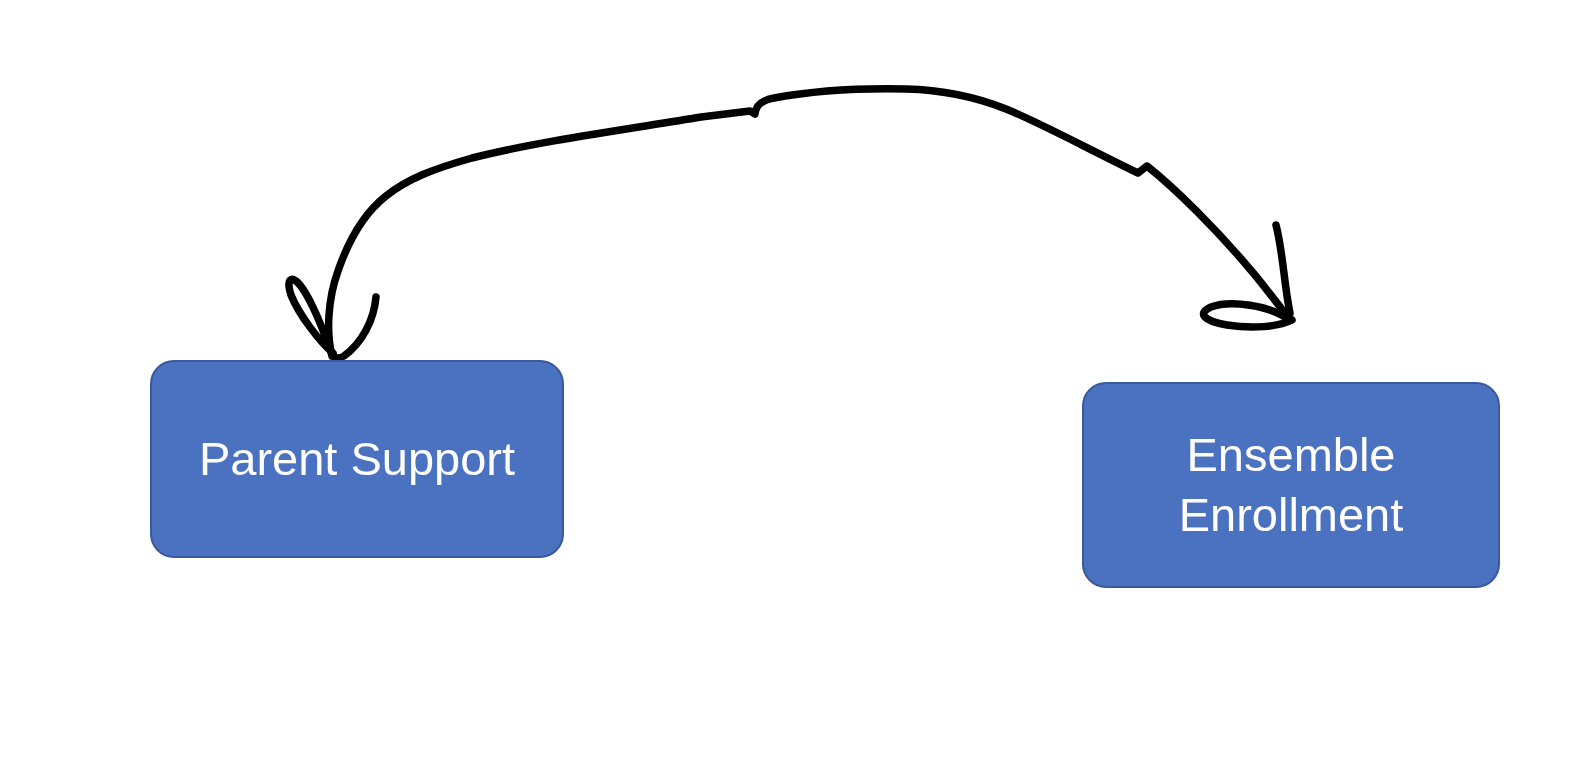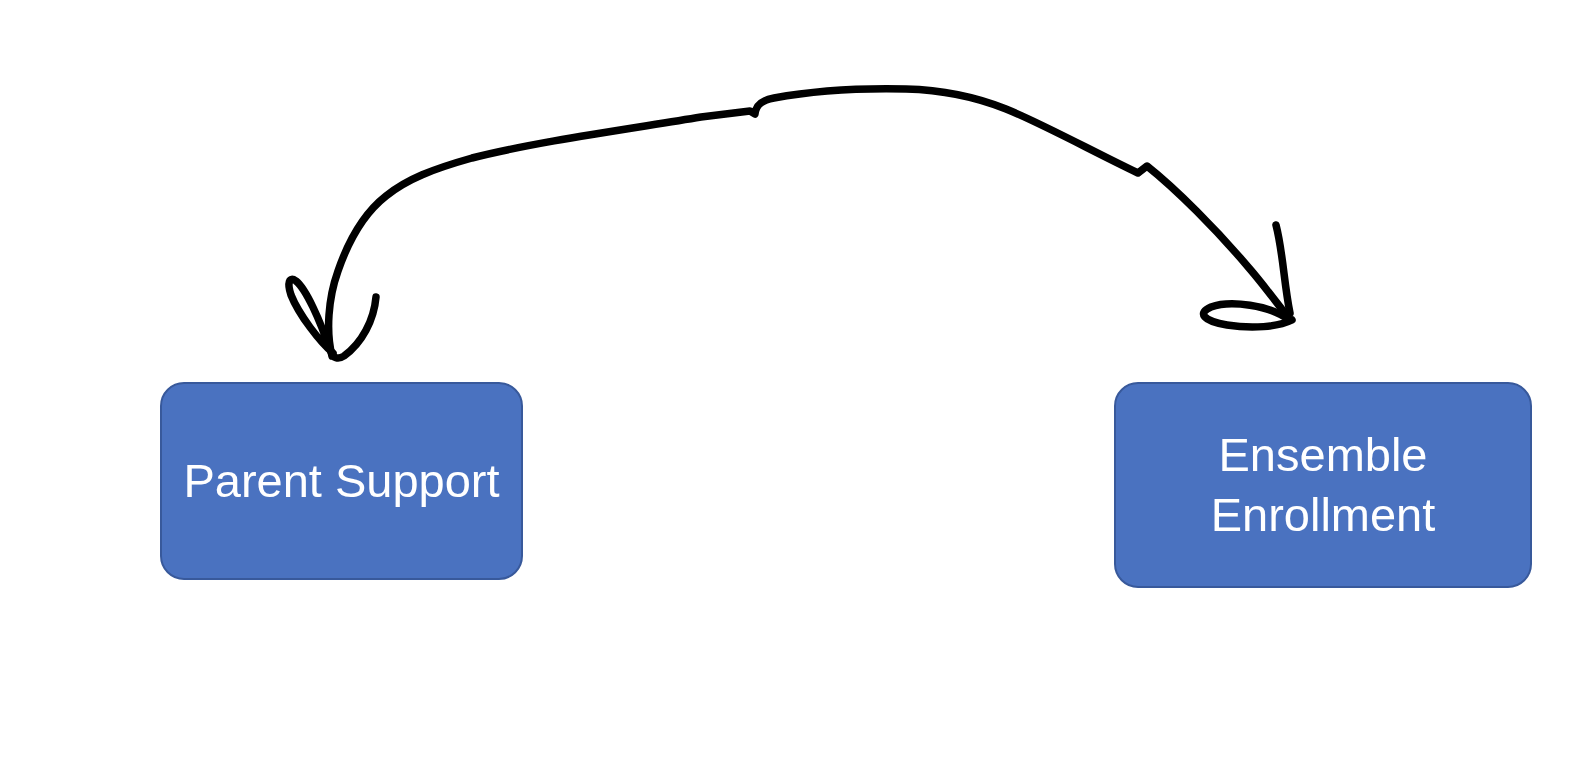--- a/index.html
+++ b/index.html
@@ -33,27 +33,26 @@
     display: flex;
     align-items: center;
     justify-content: center;
     text-align: center;
     font-size: 47px;
     line-height: 1.28;
     cursor: default;
   }
   .node-left {
     left: 150px;
-    top: 382px;
-    width: 363px;
+    top: 360px;
+    width: 414px;
     height: 198px;
-    margin-left: 10px;
   }
   .node-right {
-    left: 1114px;
+    left: 1082px;
     top: 382px;
     width: 418px;
     height: 206px;
     padding: 0 38px;
   }
 </style>
 </head>
 <body>
 
 <div class="canvas">

